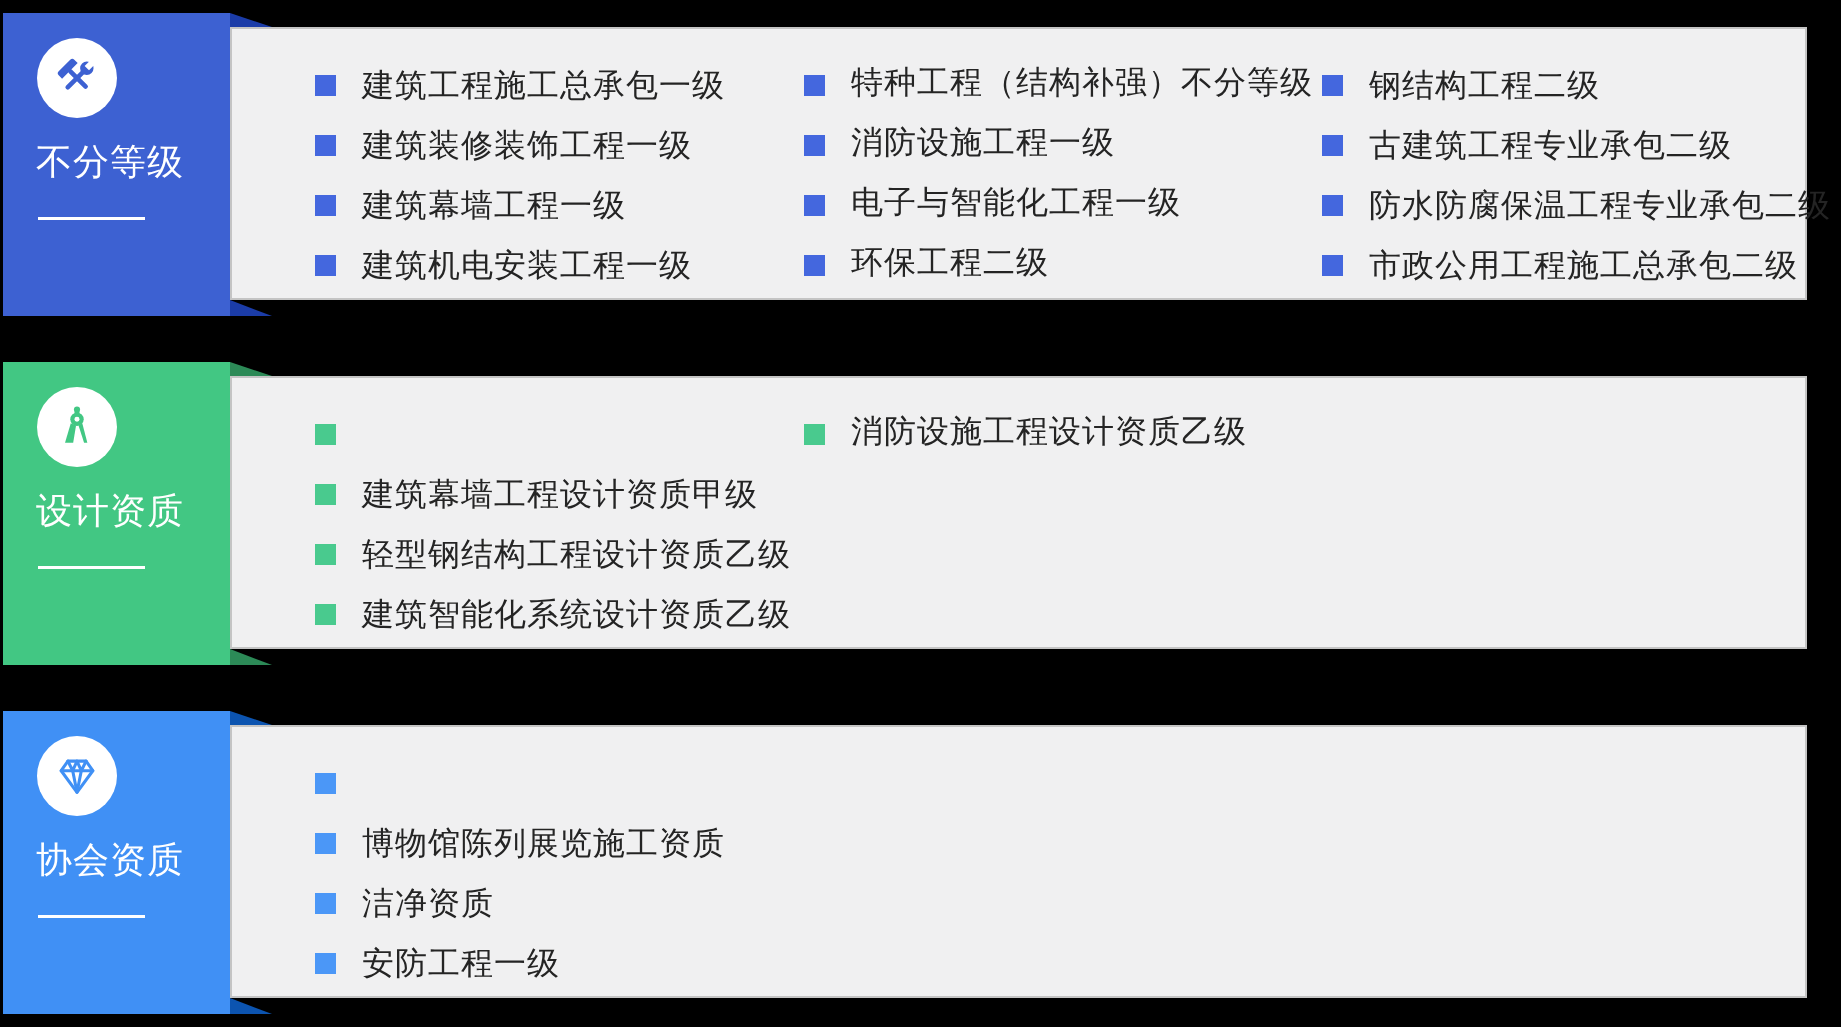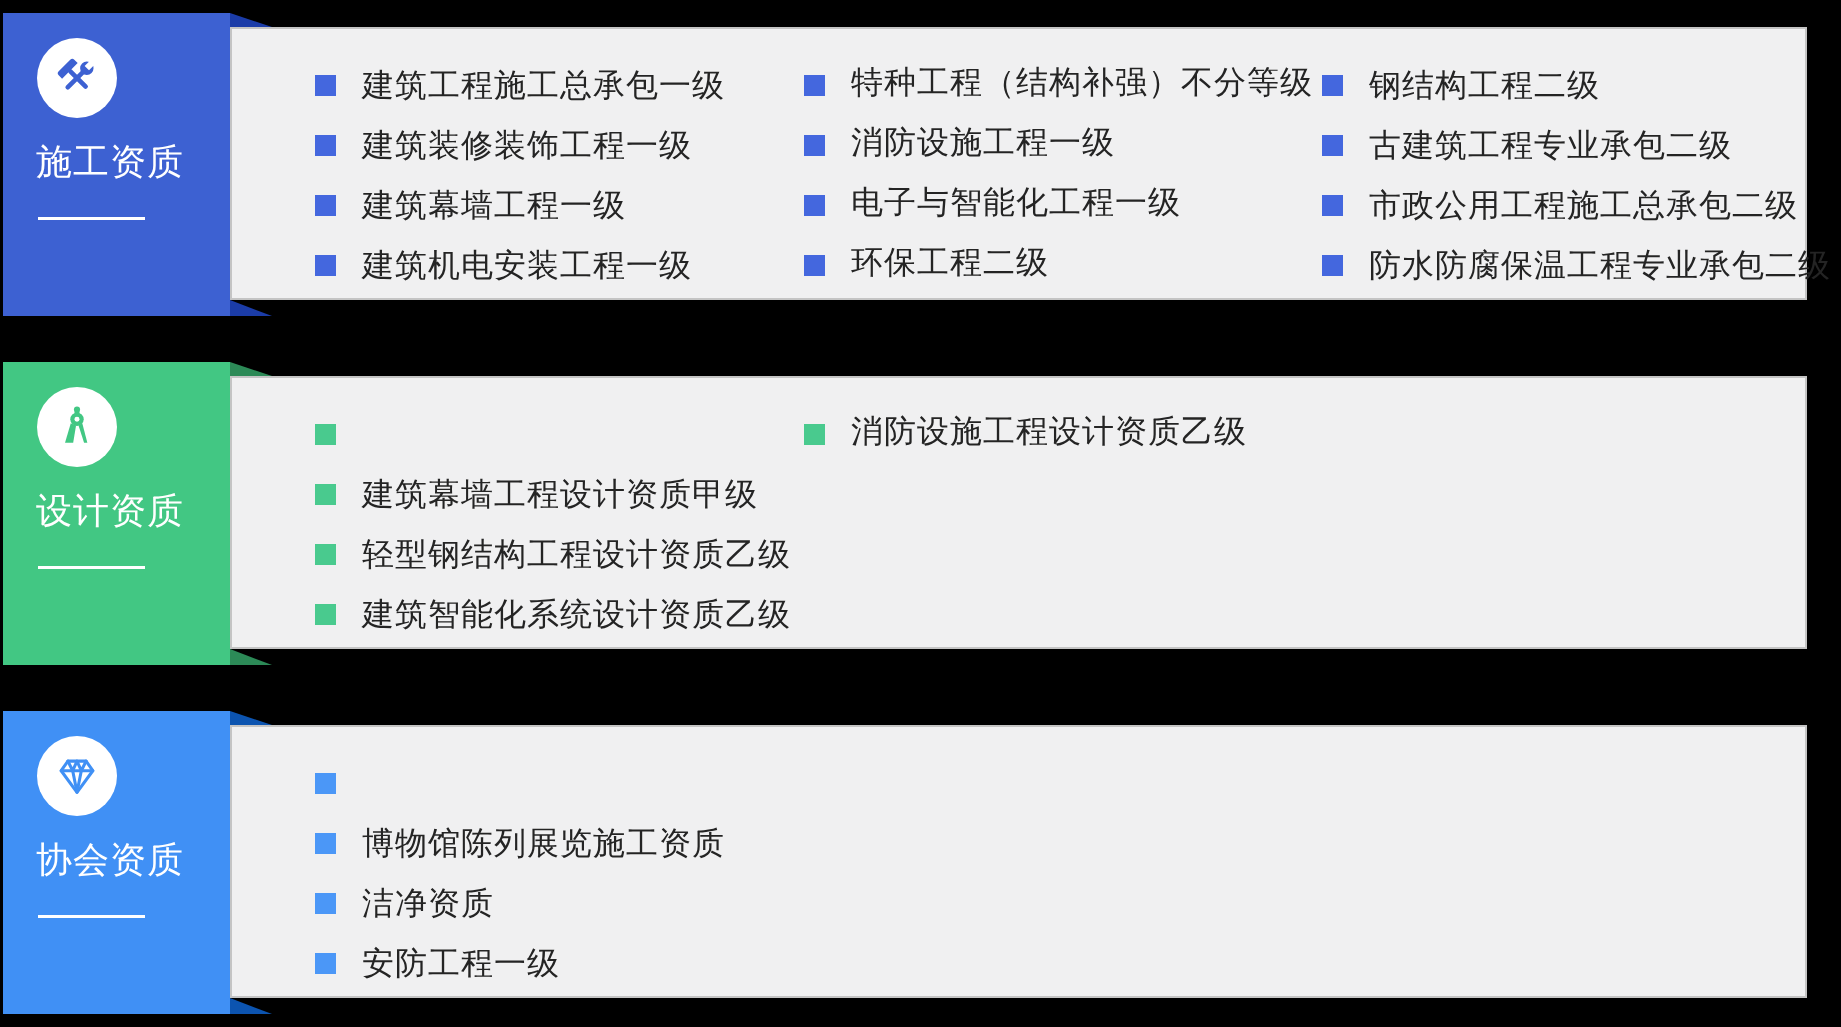--- a/index.html
+++ b/index.html
@@ -98,44 +98,44 @@
       <div class="row">
         <span class="bullet"></span>
         <span class="item-text">钢结构工程二级</span>
       </div>
       <div class="row">
         <span class="bullet"></span>
         <span class="item-text">古建筑工程专业承包二级</span>
       </div>
       <div class="row">
         <span class="bullet"></span>
+        <span class="item-text">防水防腐保温工程专业承包二级</span>
+      </div>
+      <div class="row">
+        <span class="bullet"></span>
         <span class="item-text">市政公用工程施工总承包二级</span>
-      </div>
-      <div class="row">
-        <span class="bullet"></span>
-        <span class="item-text">防水防腐保温工程专业承包二级</span>
       </div>
     </div>
   </div>
 
   <div class="ribbon">
     <div class="badge">
       <svg width="46" height="46" viewBox="0 0 48 48">
         <g transform="rotate(45 24 24)">
           <rect x="21.6" y="13" width="4.8" height="27" rx="2.2"></rect>
           <circle cx="24" cy="9.5" r="7"></circle>
           <rect x="20.8" y="1" width="6.4" height="8.5" fill="#fff"></rect>
         </g>
         <g transform="rotate(-45 24 24)">
           <rect x="21.6" y="12" width="4.8" height="27" rx="2.2"></rect>
           <path d="M12.5 13.5 L12.5 8.5 Q12.5 5.5 15.5 5.5 L32.5 5.5 Q35.5 5.5 35.5 8.5 L35.5 13.5 Z"></path>
         </g>
       </svg>
     </div>
-    <div class="ribbon-title">施工资质</div>
+    <div class="ribbon-title">不分等级</div>
     <div class="ribbon-line"></div>
   </div>
 </section>
 
 <section class="section s2" style="--c: #42c783; --dark: #2c8a57; --bullet: #49ca8e;">
   <div class="fold fold-top"></div>
   <div class="fold fold-bottom"></div>
 
   <div class="panel">
     <div class="col c1">

